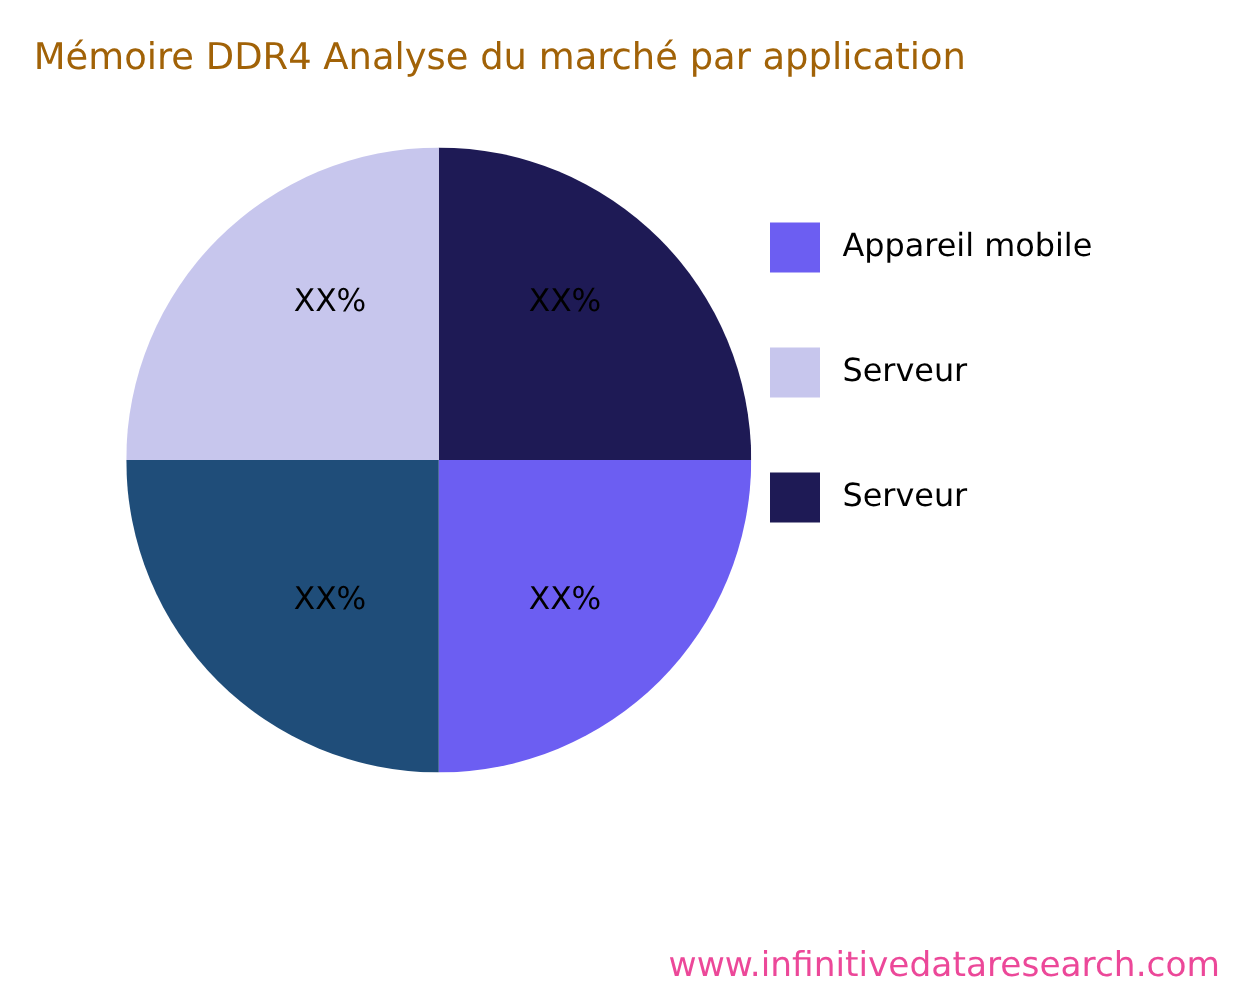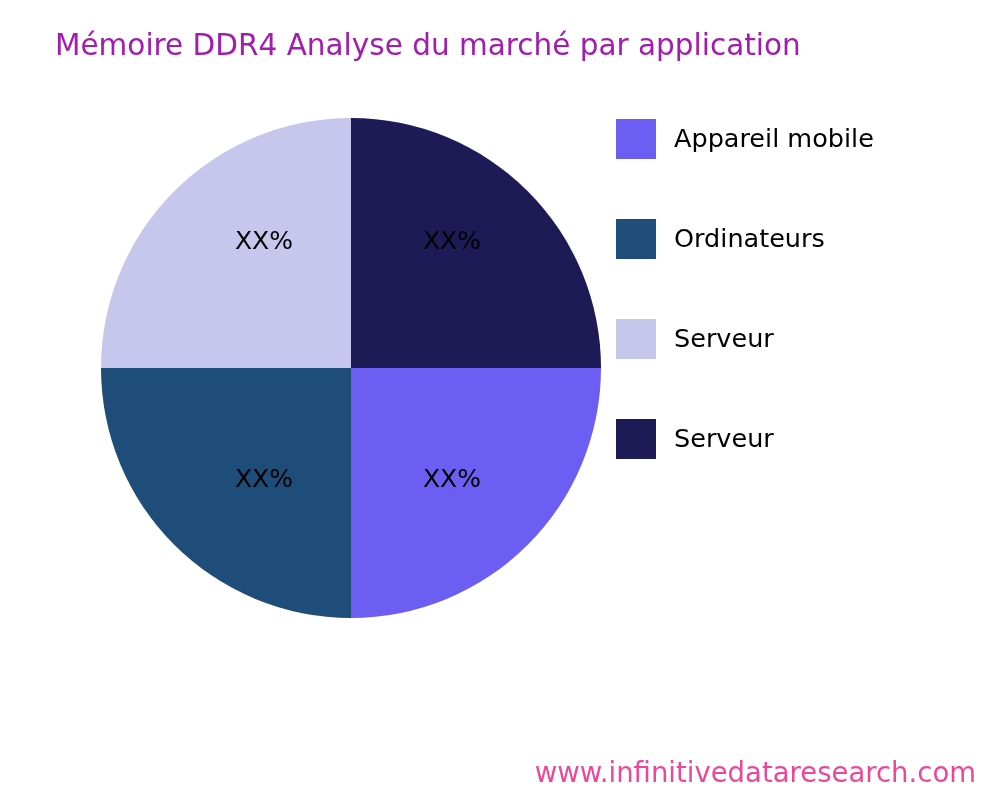--- a/index.html
+++ b/index.html
@@ -21,23 +21,22 @@
   
   .chart-title {
     position: absolute;
     left: 27px;
     top: 25px;
     width: 920px;
     font-size: 29.5px;
     font-weight: 400;
     line-height: 40px;
     letter-spacing: 0px;
-    color: #a21caf;
+    color: #a16207;
     white-space: nowrap;
-    margin-left: 28px;
   }
 
   
   .pie-wrap {
     position: absolute;
     left: 101px;
     top: 118px;
     width: 500px;
     height: 500px;
   }
@@ -57,21 +56,21 @@
   
   .legend {
     position: absolute;
     left: 616px;
     top: 118px;
     width: 370px;
   }
   .legend-row {
     height: 100px;
     display: flex;
-    align-items: flex-start;
+    align-items: flex-end;
   }
   .legend-swatch {
     width: 40px;
     height: 40px;
     flex: 0 0 40px;
     margin-top: 1px;
   }
   .legend-label {
     margin-left: 18px;
     font-size: 25.5px;
@@ -112,24 +111,20 @@
     </g>
   </svg>
 </div>
 
 <div class="legend">
   <div class="legend-row">
     <span class="legend-swatch" style="background: rgb(108, 94, 242);"></span>
     <span class="legend-label">Appareil mobile</span>
   </div>
   <div class="legend-row">
-    <span class="legend-swatch" style="background: rgb(31, 77, 121);"></span>
-    <span class="legend-label">Ordinateurs</span>
-  </div>
-  <div class="legend-row">
     <span class="legend-swatch" style="background: rgb(199, 198, 237);"></span>
     <span class="legend-label">Serveur</span>
   </div>
   <div class="legend-row">
     <span class="legend-swatch" style="background: rgb(30, 26, 85);"></span>
     <span class="legend-label">Serveur</span>
   </div>
 </div>
 
 <div class="footer-url" style="color: #ec4899;">www.infinitivedataresearch.com</div>

